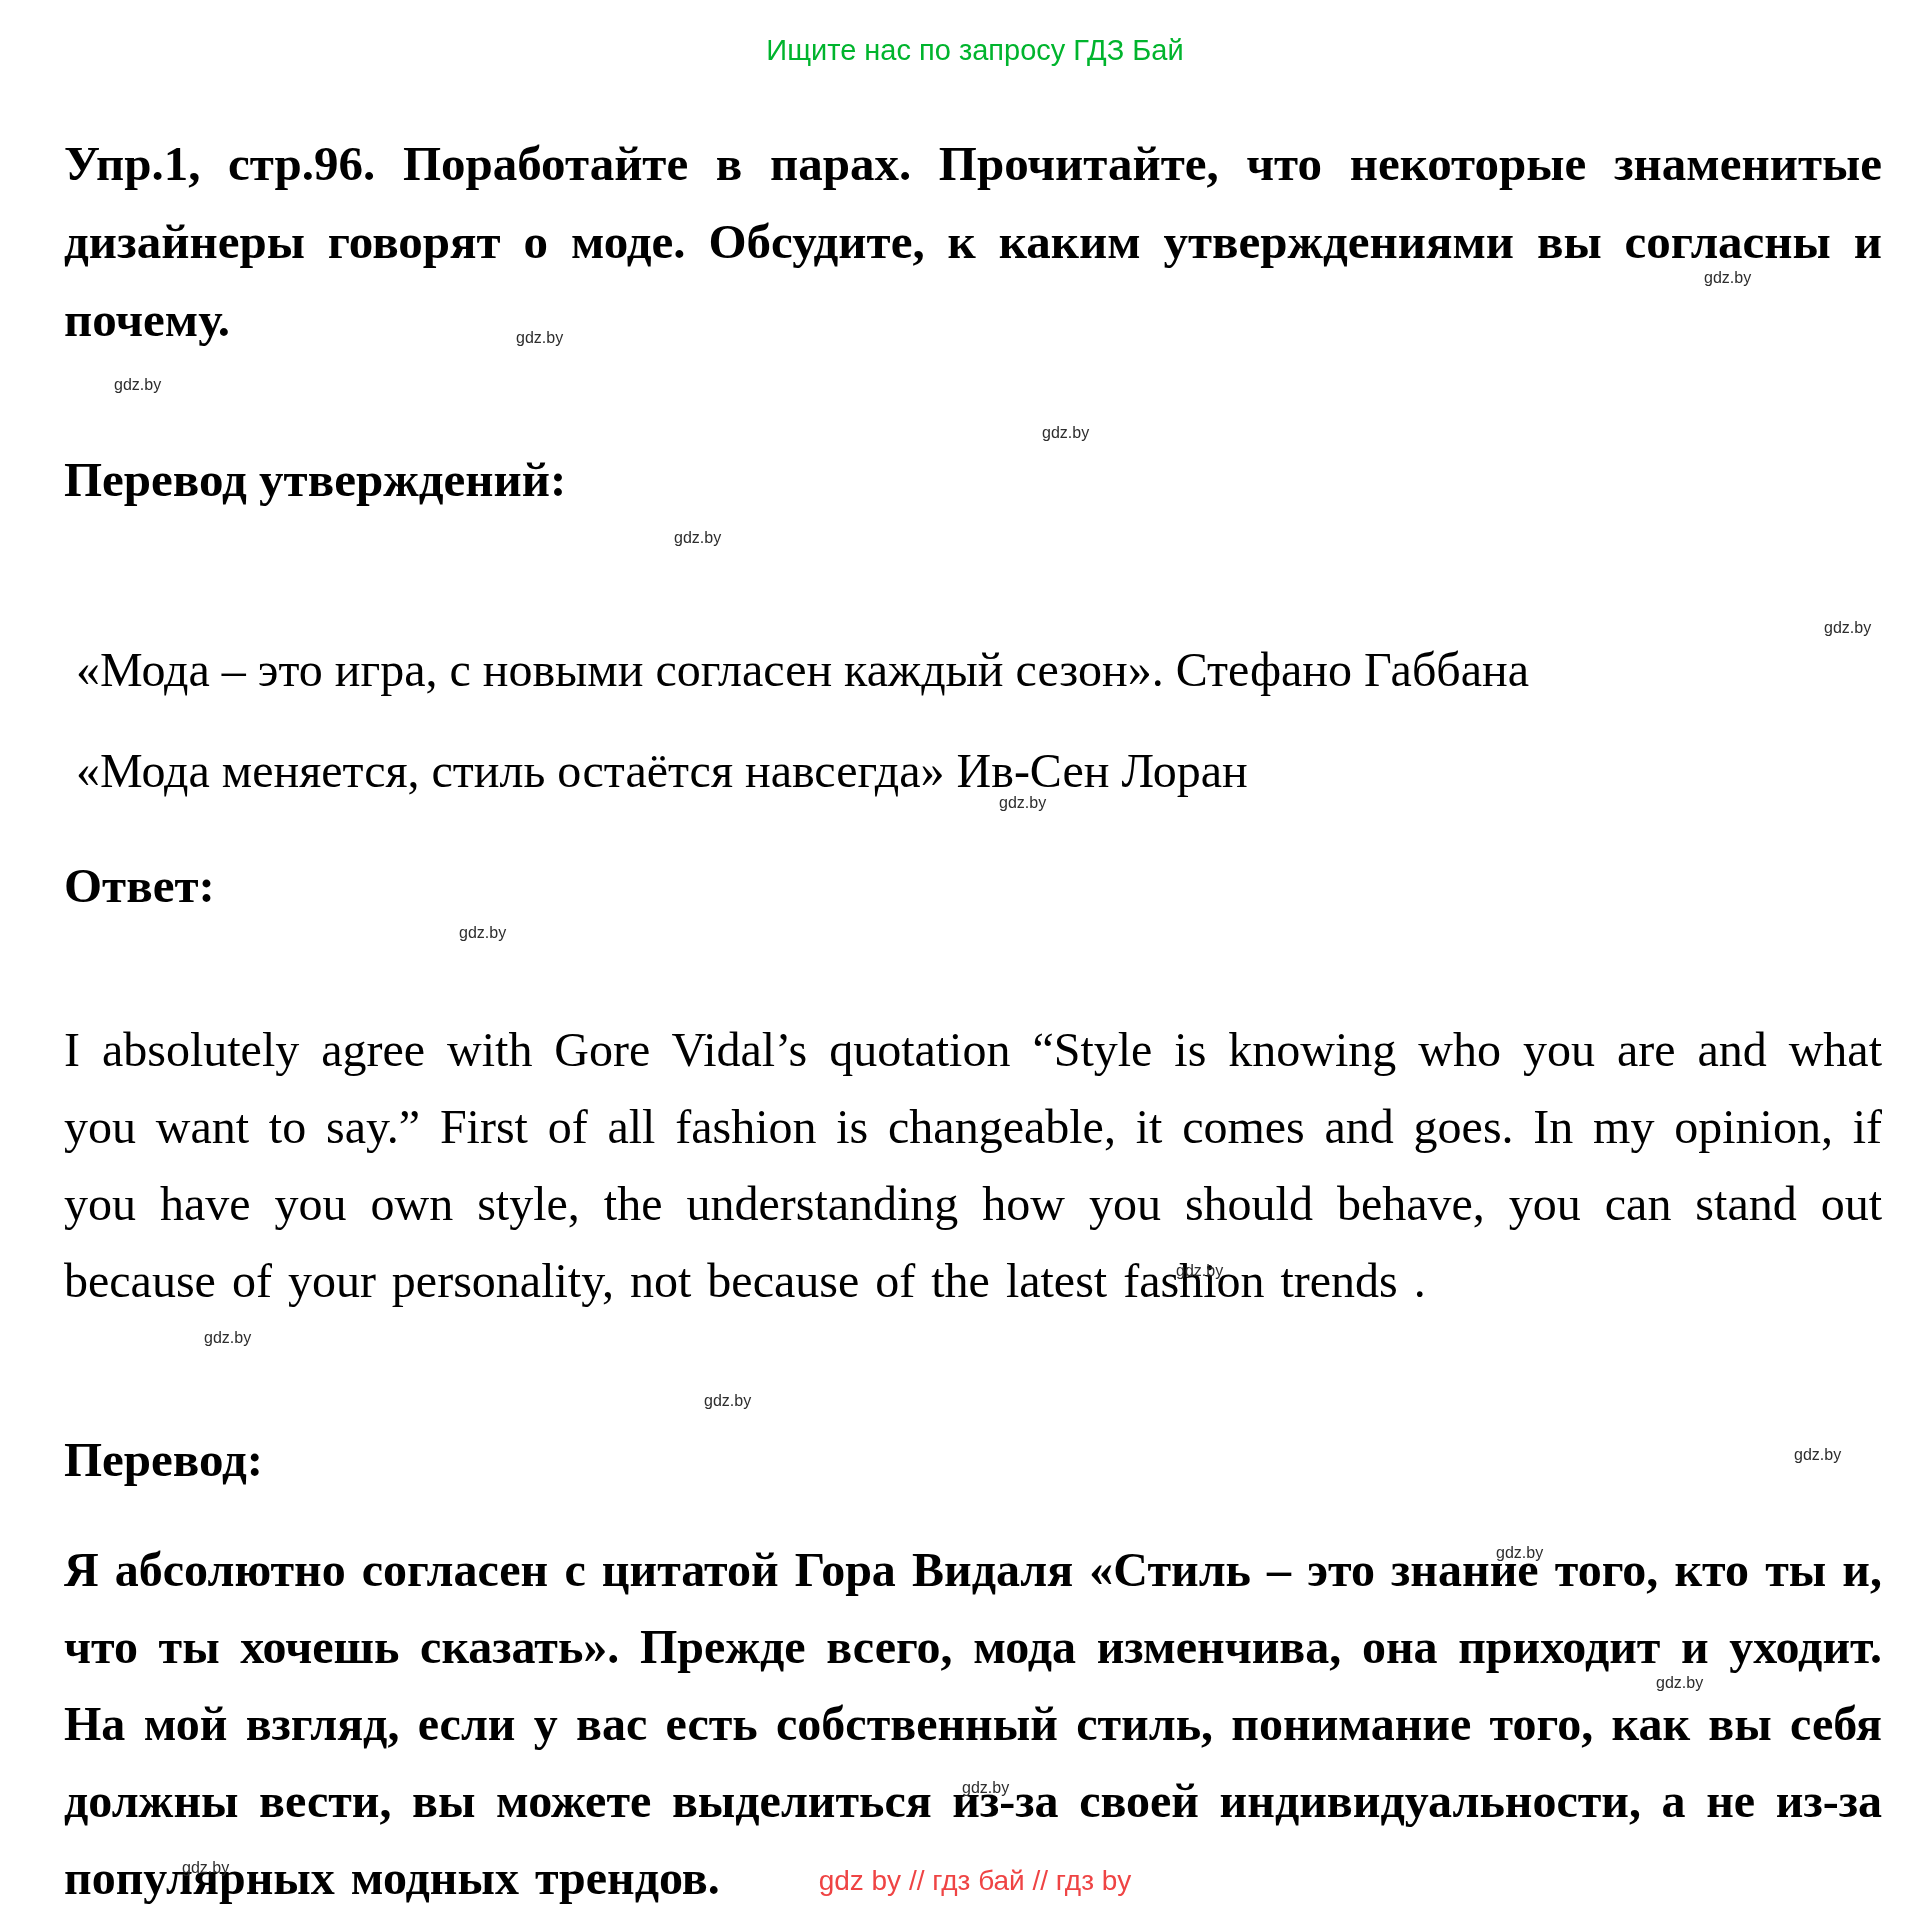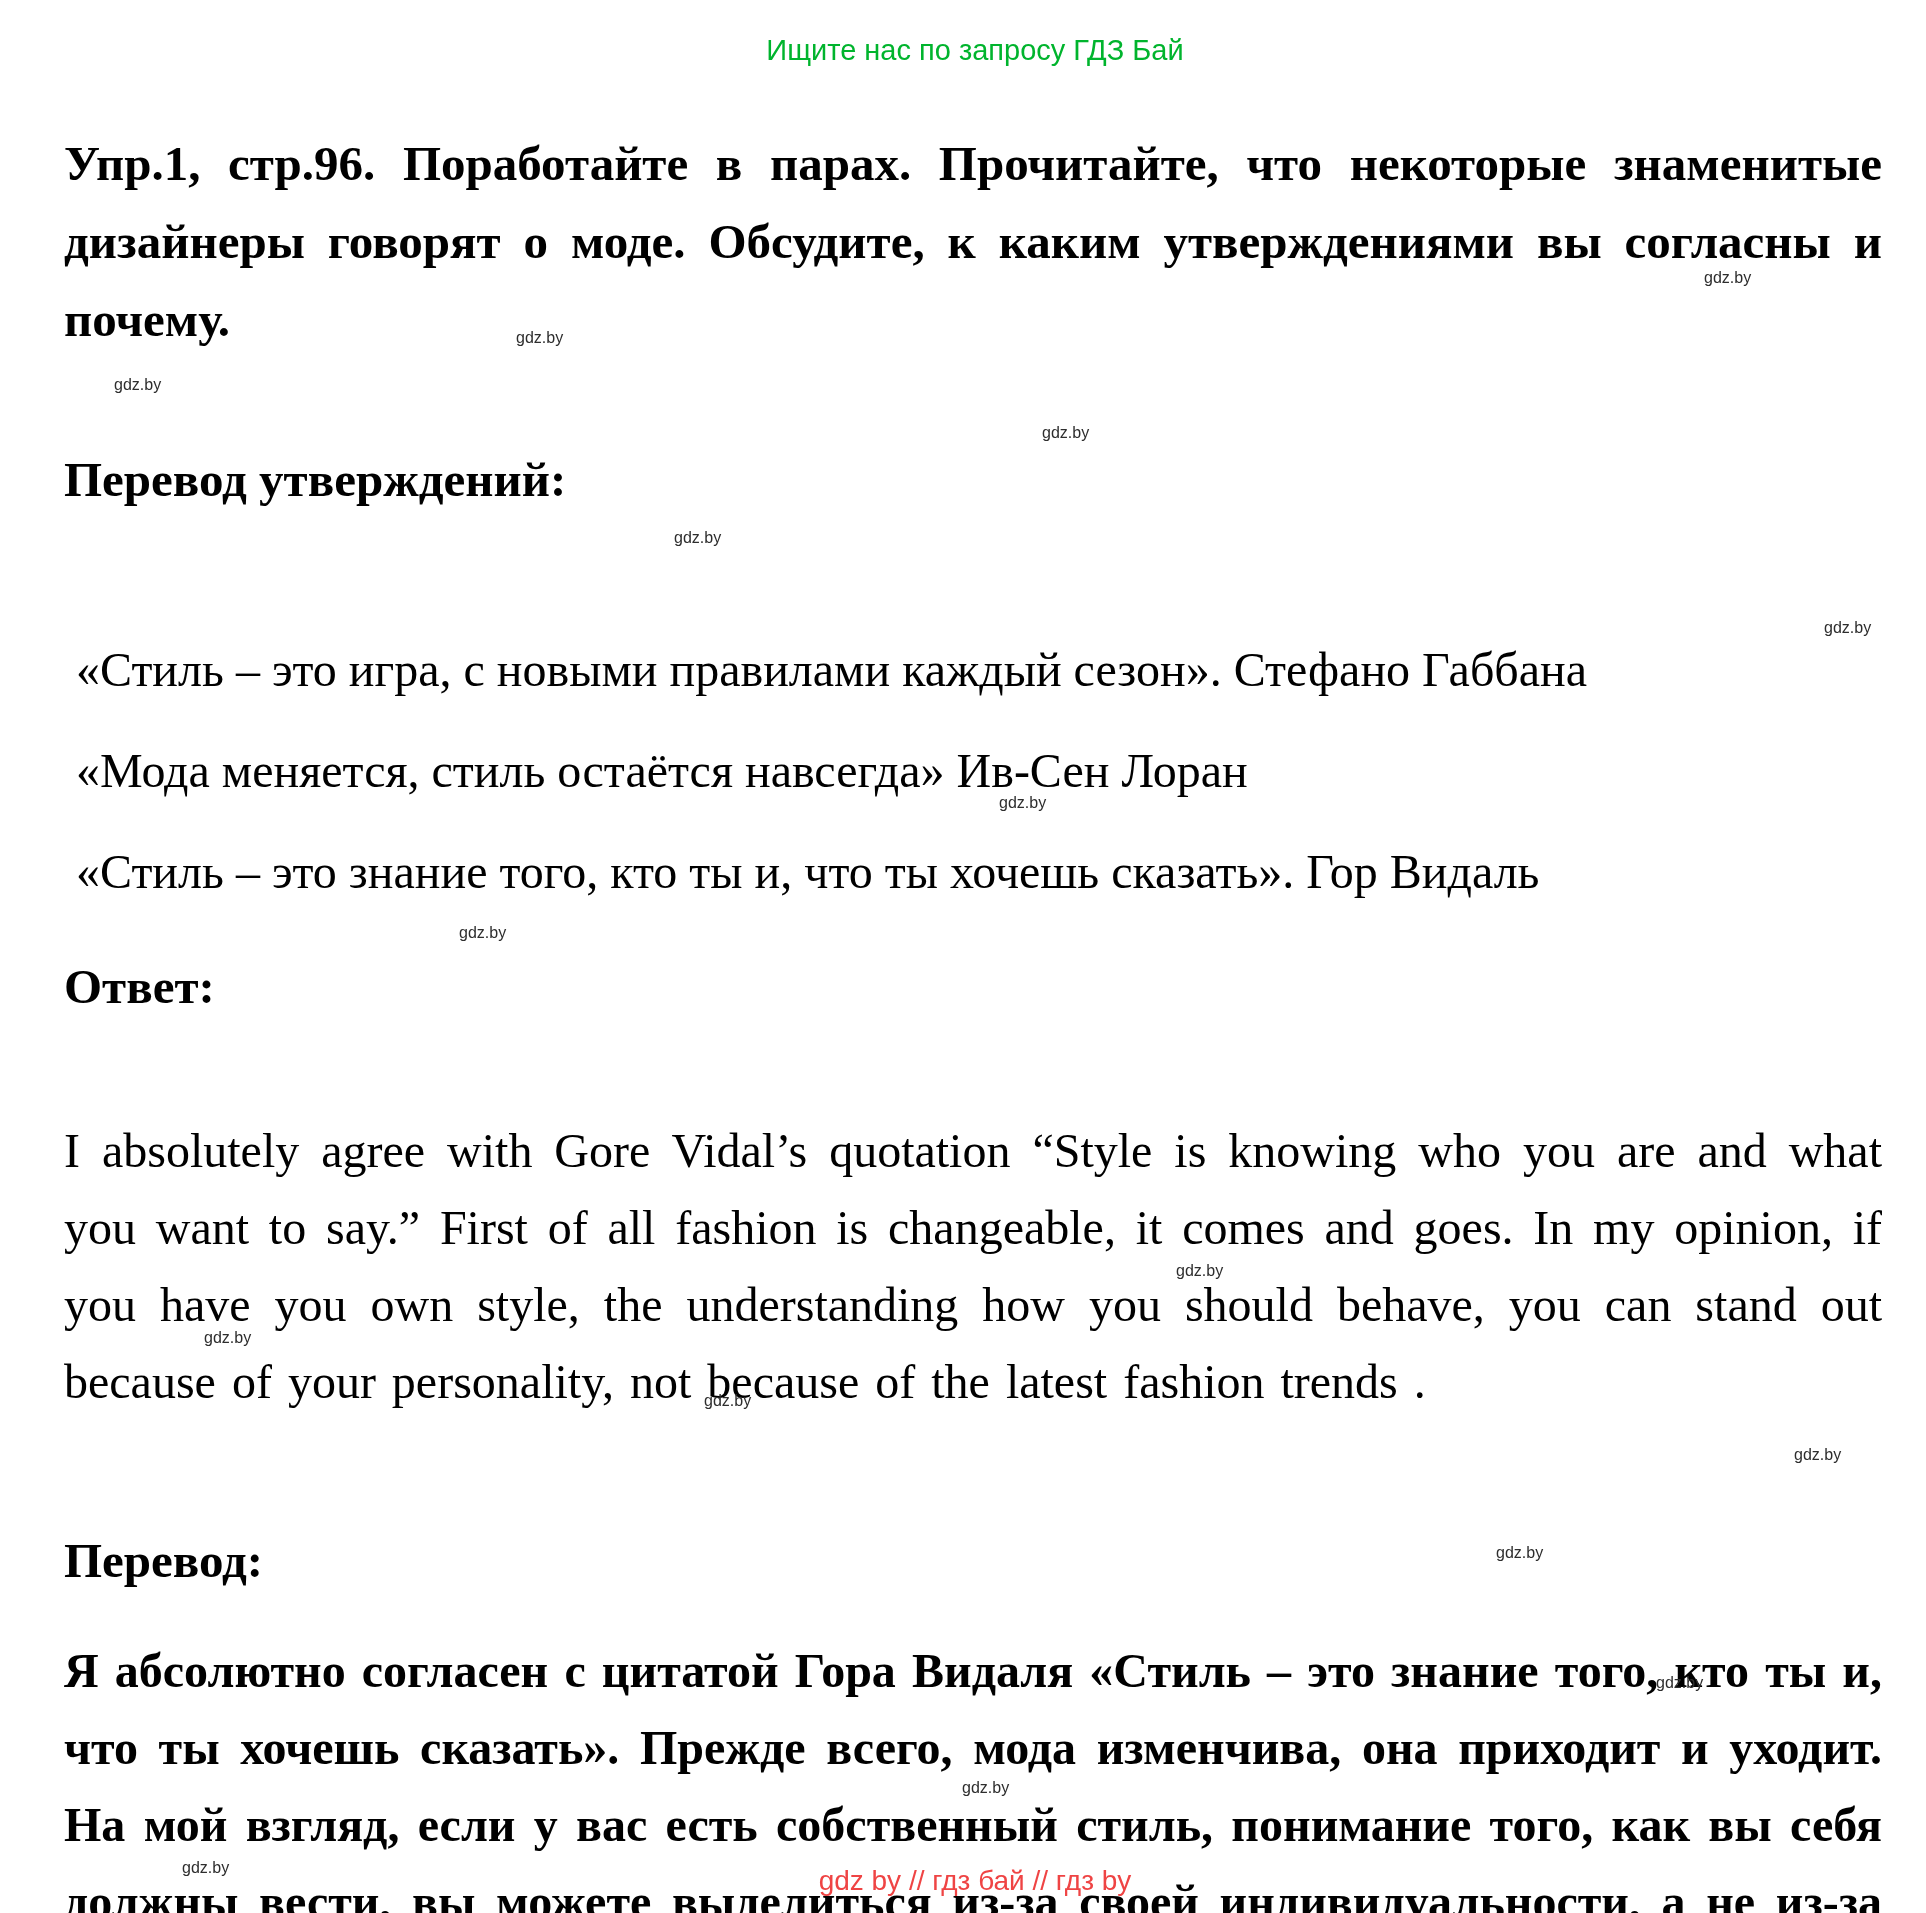--- a/index.html
+++ b/index.html
@@ -70,23 +70,22 @@
 <body>
 
 <div class="banner">Ищите нас по запросу ГДЗ Бай</div>
 
 <div class="content">
   <p class="task">Упр.1, стр.96. Поработайте в парах. Прочитайте, что некоторые знаменитые дизайнеры говорят о моде. Обсудите, к каким утверждениями вы согласны и почему.</p>
 
   <h2 class="heading h-translation">Перевод утверждений:</h2>
 
   <div class="quotes">
-    <p class="quote">«Стиль – это игра, с новыми правилами каждый сезон». Стефано Габбана</p>
+    <p class="quote">«Мода – это игра, с новыми согласен каждый сезон». Стефано Габбана</p>
     <p class="quote">«Мода меняется, стиль остаётся навсегда» Ив-Сен Лоран</p>
-    <p class="quote">«Стиль – это знание того, кто ты и, что ты хочешь сказать». Гор Видаль</p>
   </div>
 
   <h2 class="heading h-answer">Ответ:</h2>
 
   <p class="para answer-en">I absolutely agree with Gore Vidal’s quotation “Style is knowing who you are and what you want to say.” First of all fashion is changeable, it comes and goes. In my opinion, if you have you own style, the understanding how you should behave, you can stand out because of your personality, not because of the latest fashion trends .</p>
 
   <h2 class="heading h-perevod">Перевод:</h2>
 
   <p class="para answer-ru">Я абсолютно согласен с цитатой Гора Видаля «Стиль – это знание того, кто ты и, что ты хочешь сказать». Прежде всего, мода изменчива, она приходит и уходит. На мой взгляд, если у вас есть собственный стиль, понимание того, как вы себя должны вести, вы можете выделиться из-за своей индивидуальности, а не из-за популярных модных трендов.</p>
 </div>

